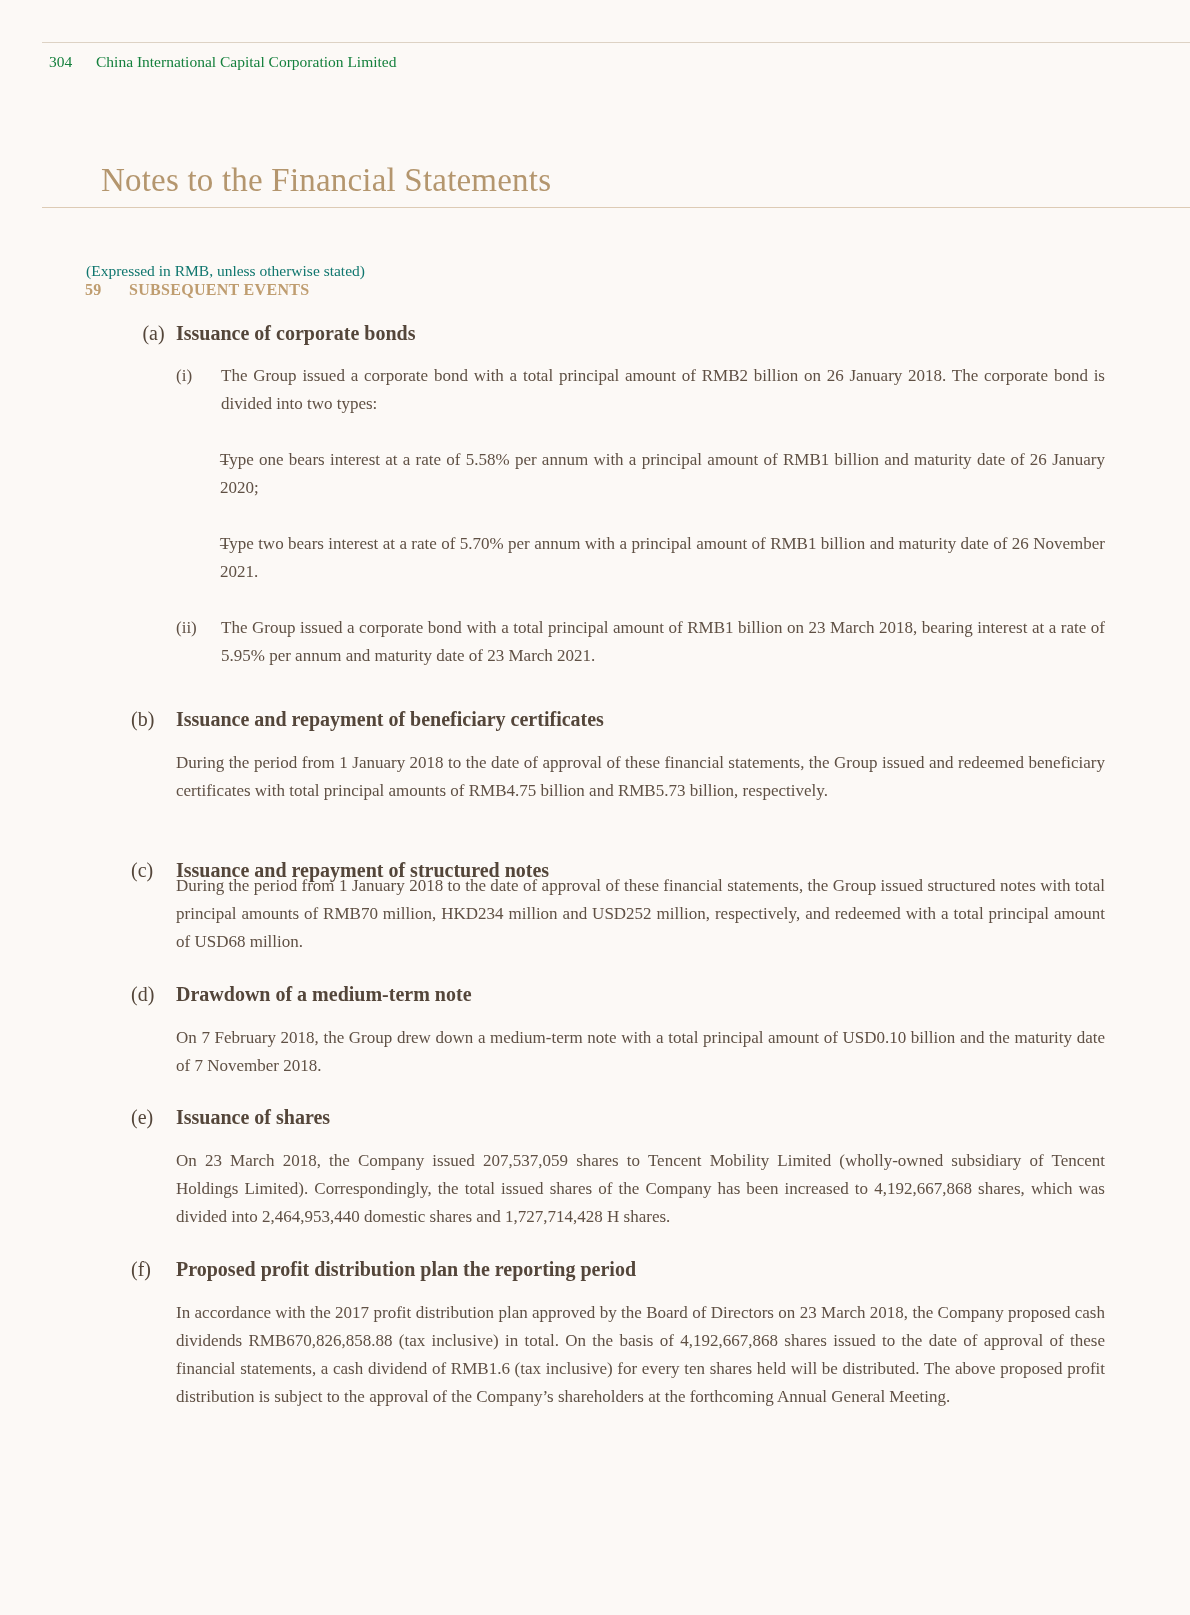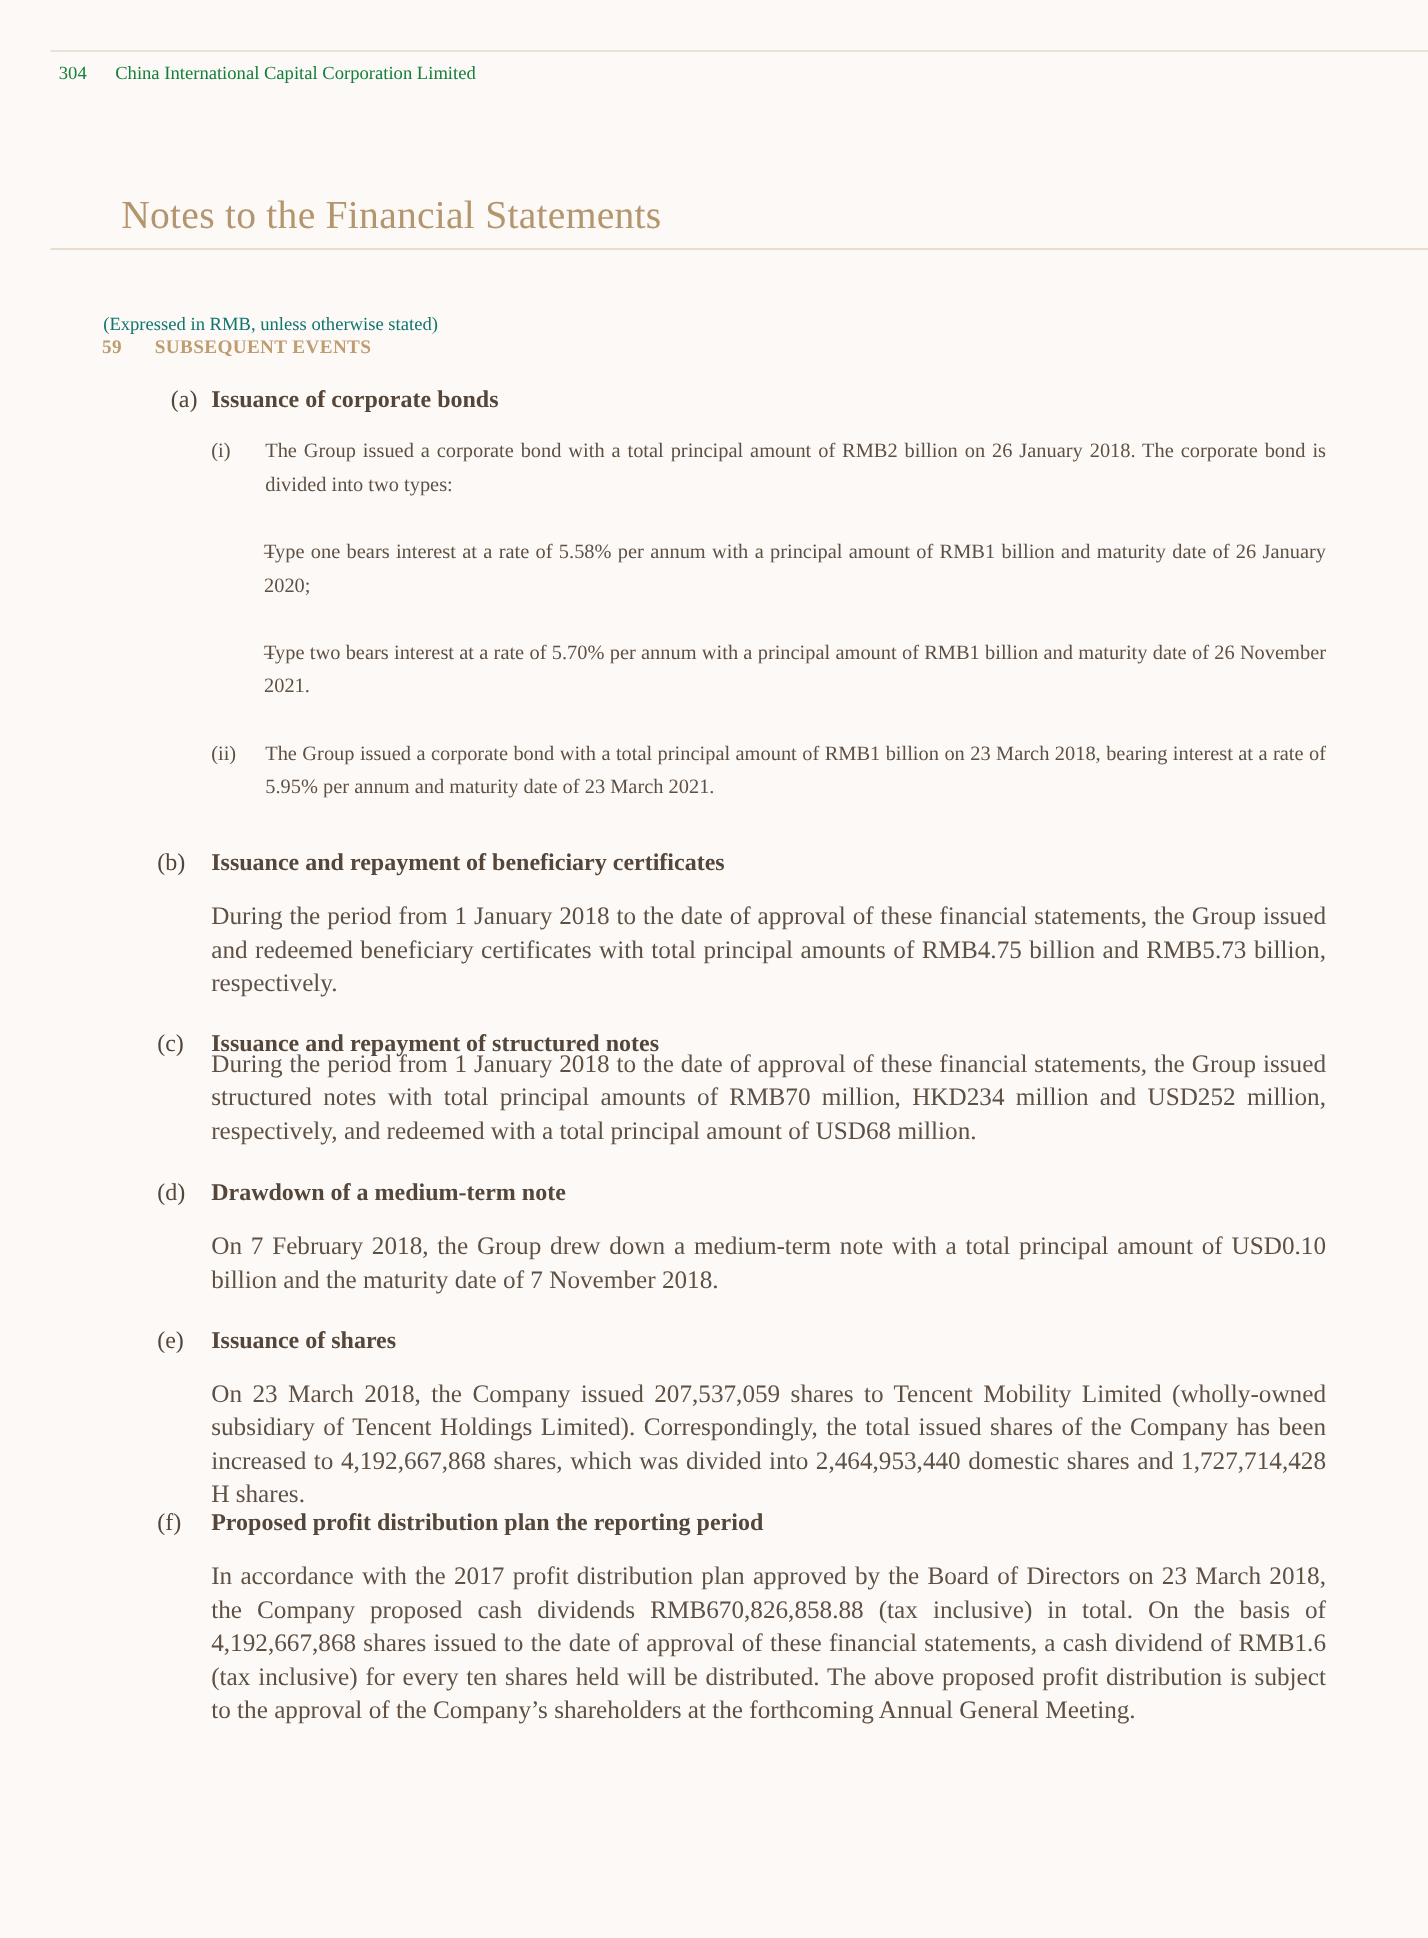--- a/index.html
+++ b/index.html
@@ -11,21 +11,21 @@
   .top-rule { position:absolute; left:42px; right:0; top:42px; height:1px; background:#ddd2c4; }
   .header { position:absolute; left:49px; top:53px; font-size:15.5px; color:#15803d; }
   .header .pg { display:inline-block; width:47px; }
   .title { position:absolute; left:85px; top:146px; font-size:33px; color:#b4966e; font-weight:normal; margin:16px; letter-spacing:0.2px; }
   .title-rule { position:absolute; left:42px; right:0; top:207px; height:1px; background:#ddcbb5; }
   .subtitle { position:absolute; left:86px; top:226px; font-size:15.5px; color:#0f766e;margin-top:36px; }
   .section { position:absolute; left:85px; top:281px; font-size:16px; color:#bf9d70; font-weight:bold; letter-spacing:0.3px; }
   .section .num { display:inline-block; width:44px; }
   .sub { position:absolute; left:131px; font-size:20px; color:#54463a; font-weight:bold; }
   .sub .lbl { display:inline-block; width:45px; font-weight:normal; }
-  .para { position:absolute; left:176px; width:929px; font-size:21px; line-height:28px; text-align:justify; text-align-last:left; color:#5f5044; }
+  .para { position:absolute; left:176px; width:929px; font-size:17px; line-height:28px; text-align:justify; text-align-last:left; color:#5f5044; }
   .item { position:absolute; left:176px; width:929px; font-size:17px; line-height:28px; color:#5f5044; }
   .item .lbl { position:absolute; left:0; top:0; }
   .item .txt { margin-left:45px; text-align:justify; text-align-last:left; display:block; }
   .bullet { position:absolute; left:220px; width:885px; font-size:17px; line-height:28px; color:#5f5044; }
   .bullet .lbl { position:absolute; left:0; top:0; }
   .bullet .txt { text-align:justify; text-align-last:left; display:block; }
 </style>
 </head>
 <body>
 

